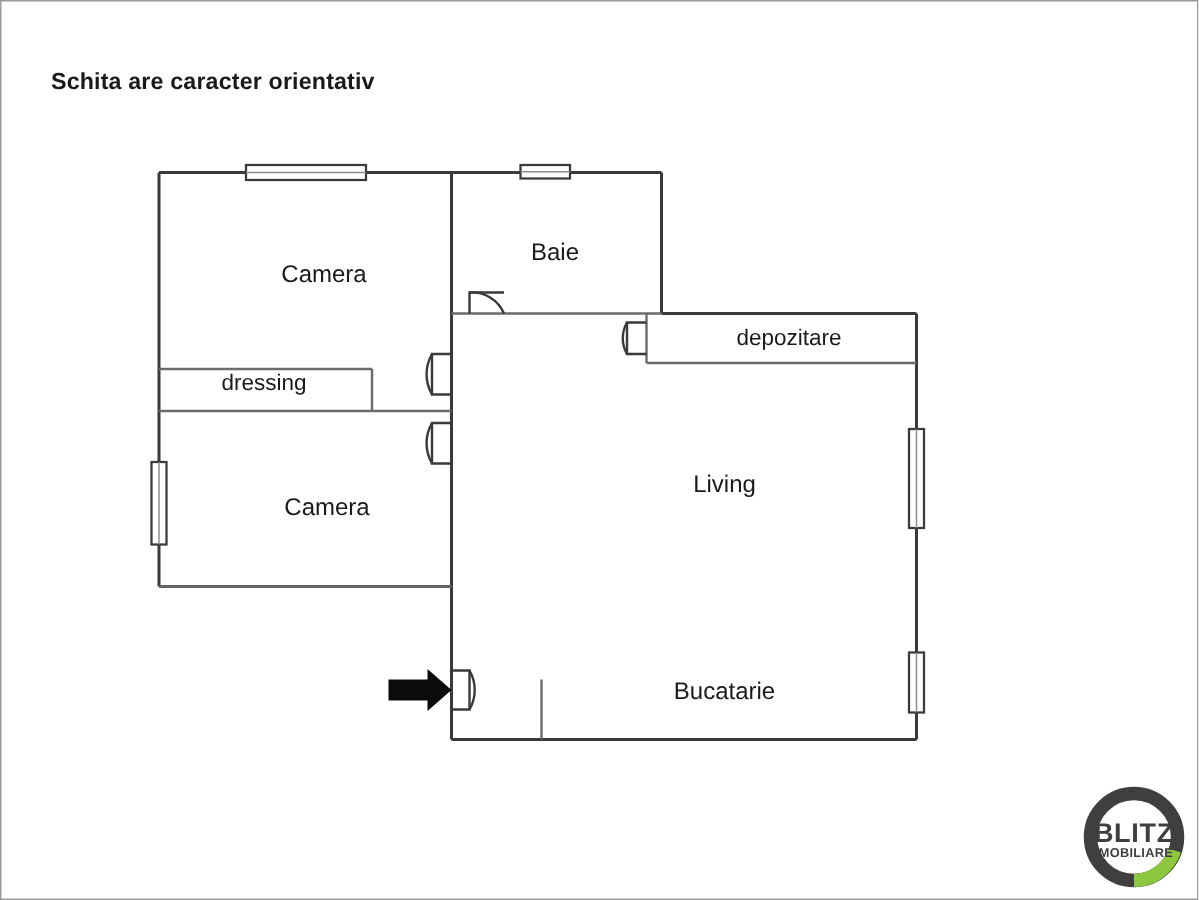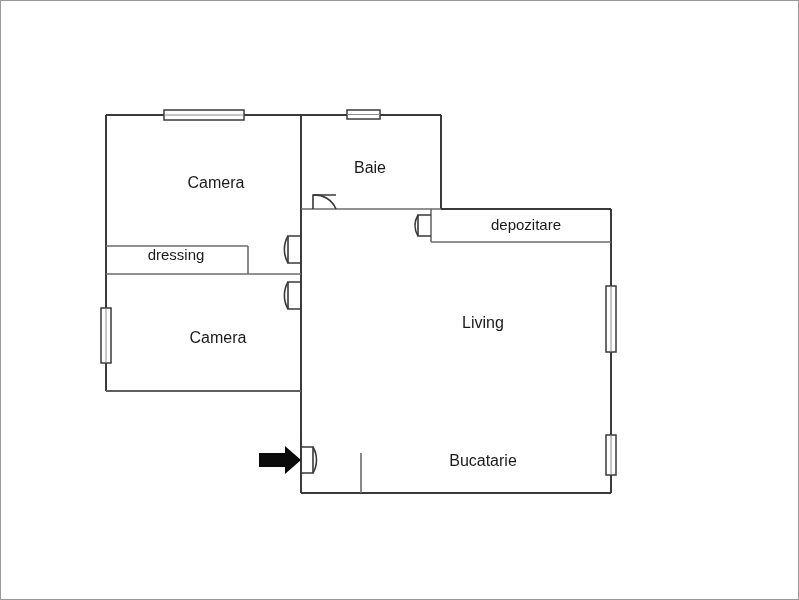--- a/index.html
+++ b/index.html
@@ -46,20 +46,21 @@
     top: 520px;
     width: 74px;
     height: 74px;
   }
 </style>
 </head>
 <body>
 
 <div id="page">
 
+  <div id="plan-title">Schita are caracter orientativ</div>
 
   <svg id="floorplan-svg" viewBox="0 0 799 600">
 
     <g fill="none" stroke="#3a3a3a" stroke-width="2">
 
       <path d="M105,114 L440,114"></path>
       <path d="M105,114 L105,390"></path>
       <path d="M105,390 L300,390"></path>
 
       <path d="M440,114 L440,208"></path>
@@ -135,14 +136,22 @@
         <text x="215" y="187" text-anchor="middle" font-size="16" class="room-label">Camera</text>
         <text x="175" y="259" text-anchor="middle" font-size="15" class="room-label">dressing</text>
         <text x="217" y="342" text-anchor="middle" font-size="16" class="room-label">Camera</text>
         <text x="369" y="172" text-anchor="middle" font-size="16" class="room-label">Baie</text>
         <text x="525" y="229" text-anchor="middle" font-size="15" class="room-label">depozitare</text>
         <text x="482" y="327" text-anchor="middle" font-size="16" class="room-label">Living</text>
         <text x="482" y="465" text-anchor="middle" font-size="16" class="room-label">Bucatarie</text>
       </g>
   </svg>
 
+  <div id="logo">
+    <svg viewBox="0 0 74 74" width="74" height="74">
+      <circle cx="37" cy="37" r="29" fill="none" stroke="#3f3f3f" stroke-width="9"></circle>
+      <path d="M37,66 A29,29 0 0 0 64,46" fill="none" stroke="#8dc63f" stroke-width="9" stroke-linecap="butt"></path>
+      <text x="37" y="40" text-anchor="middle" font-family="Liberation Sans, sans-serif" font-size="18" font-weight="bold" fill="#3f3f3f" letter-spacing="0.5">BLITZ</text>
+      <text x="37" y="50" text-anchor="middle" font-family="Liberation Sans, sans-serif" font-size="8.5" font-weight="bold" fill="#3f3f3f" letter-spacing="0.2">IMOBILIARE</text>
+    </svg>
+  </div>
 
 </div>
 
 </body></html>

